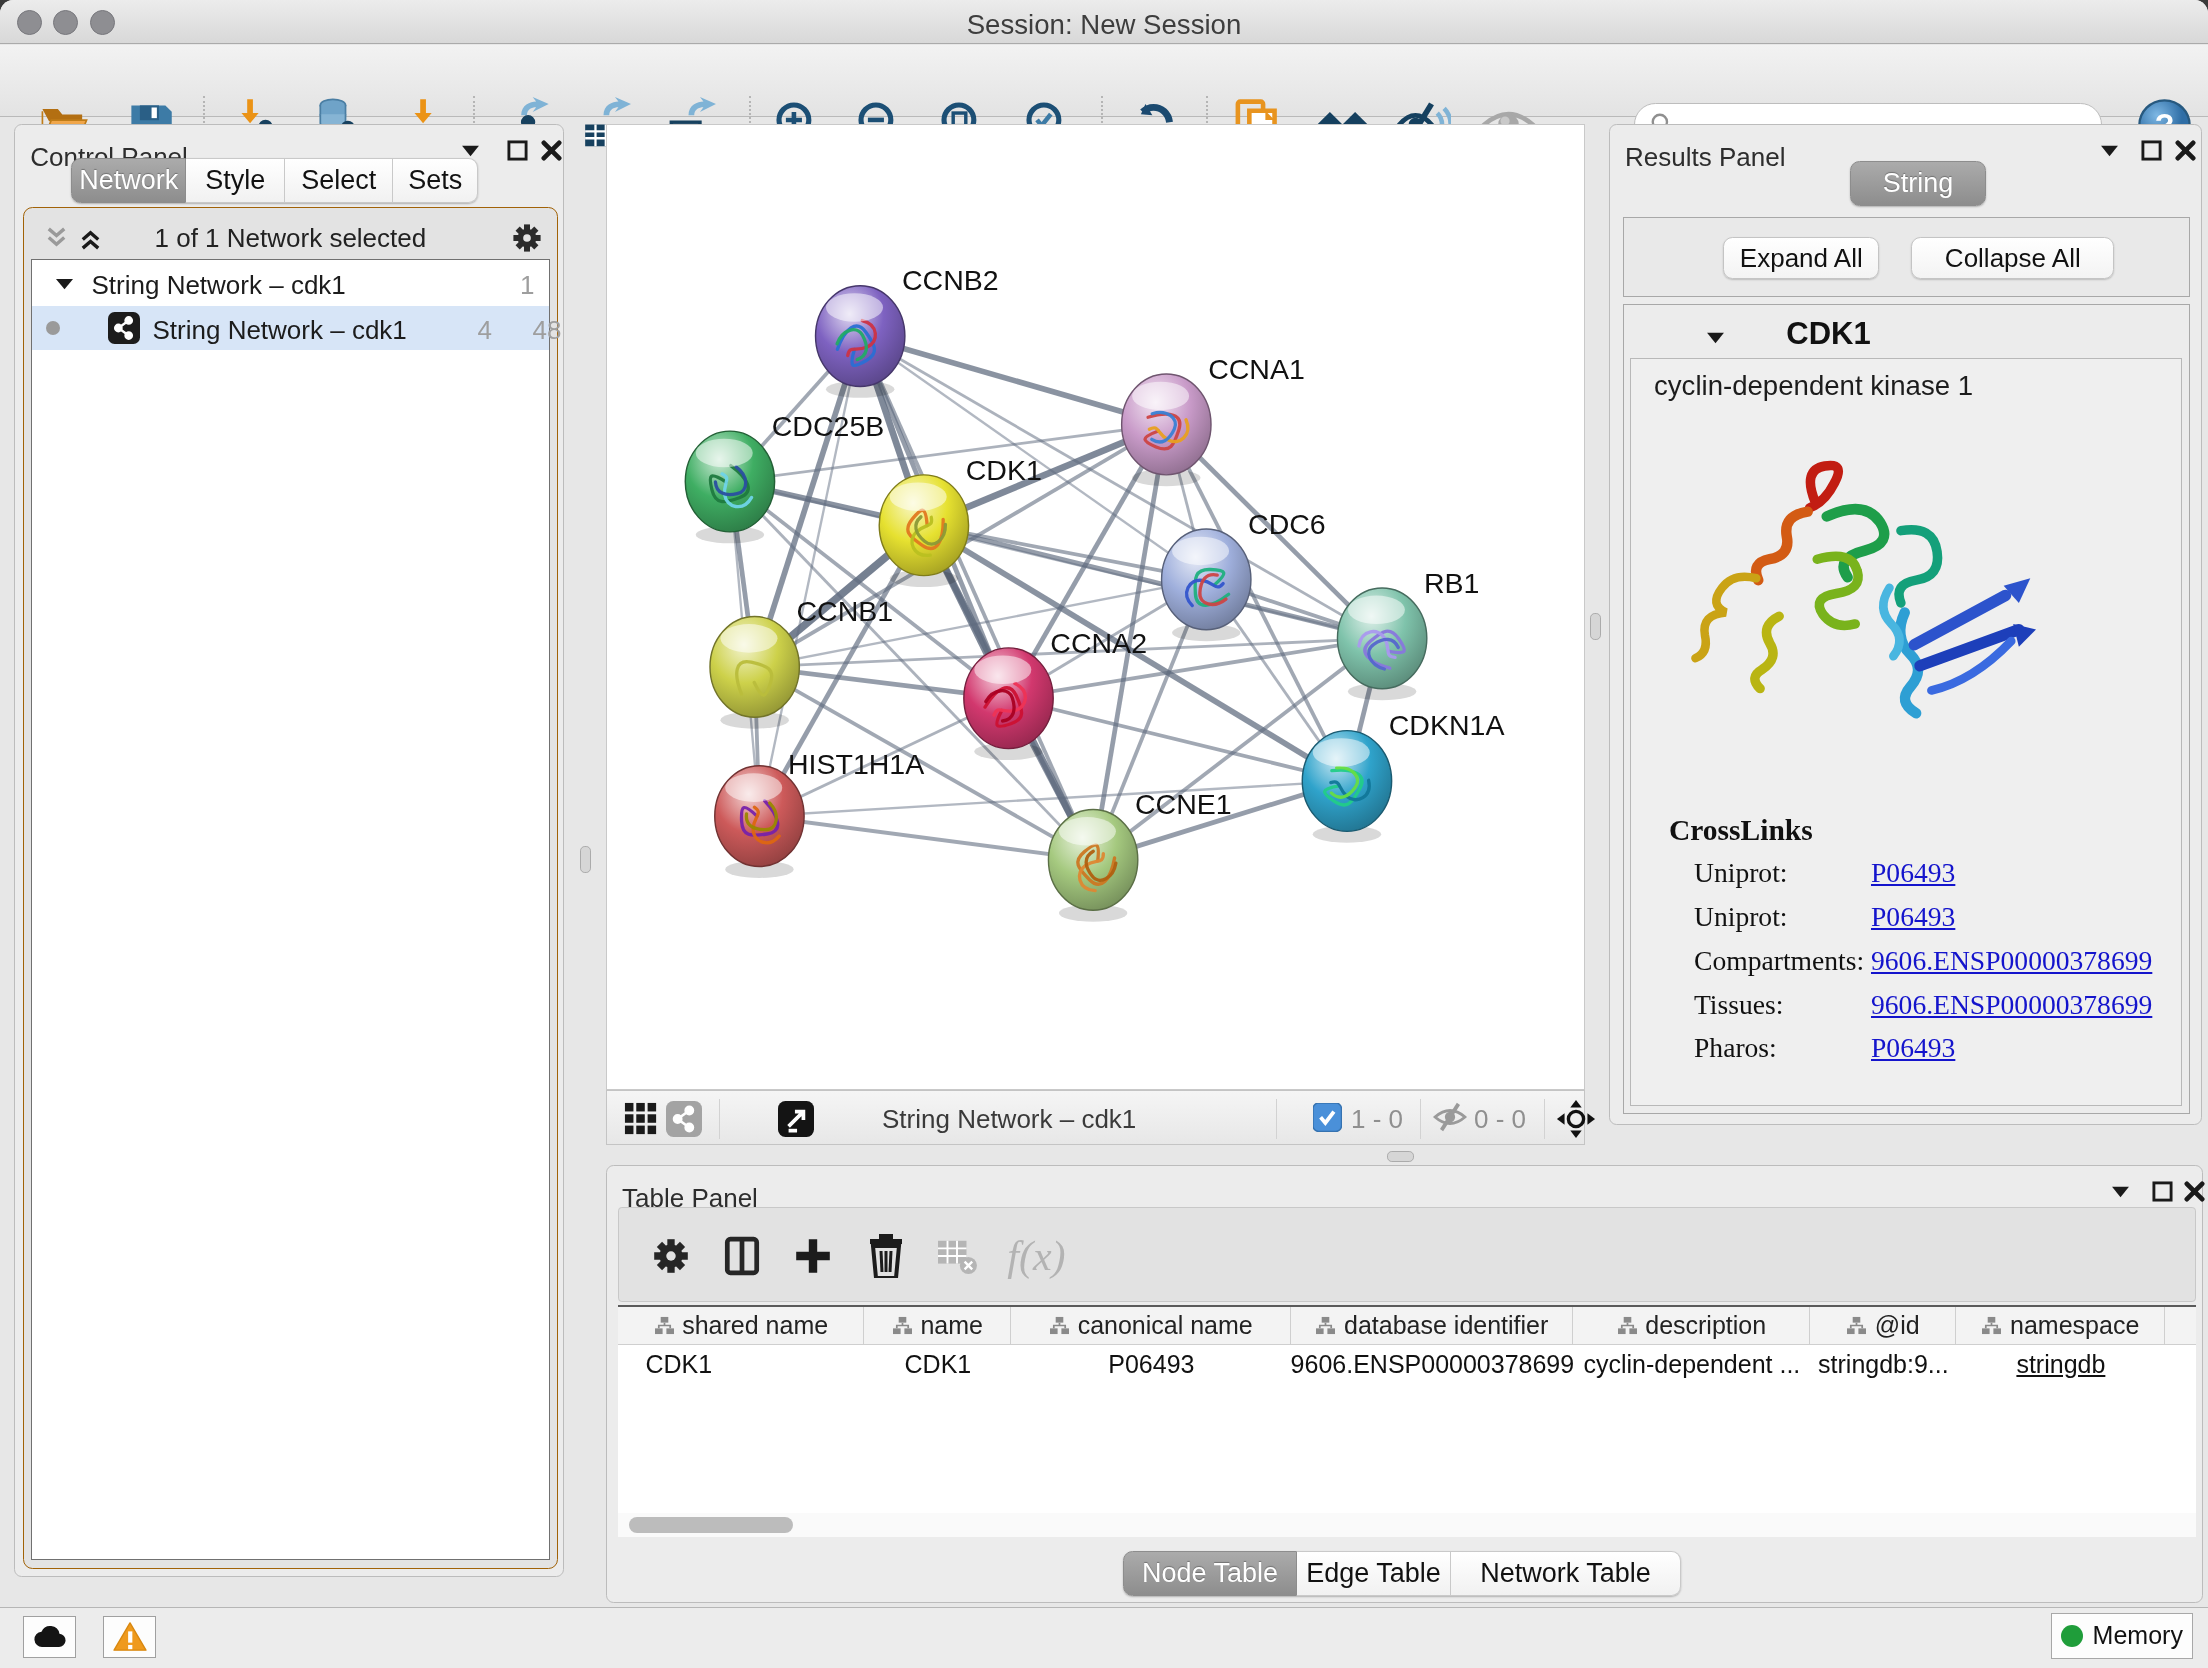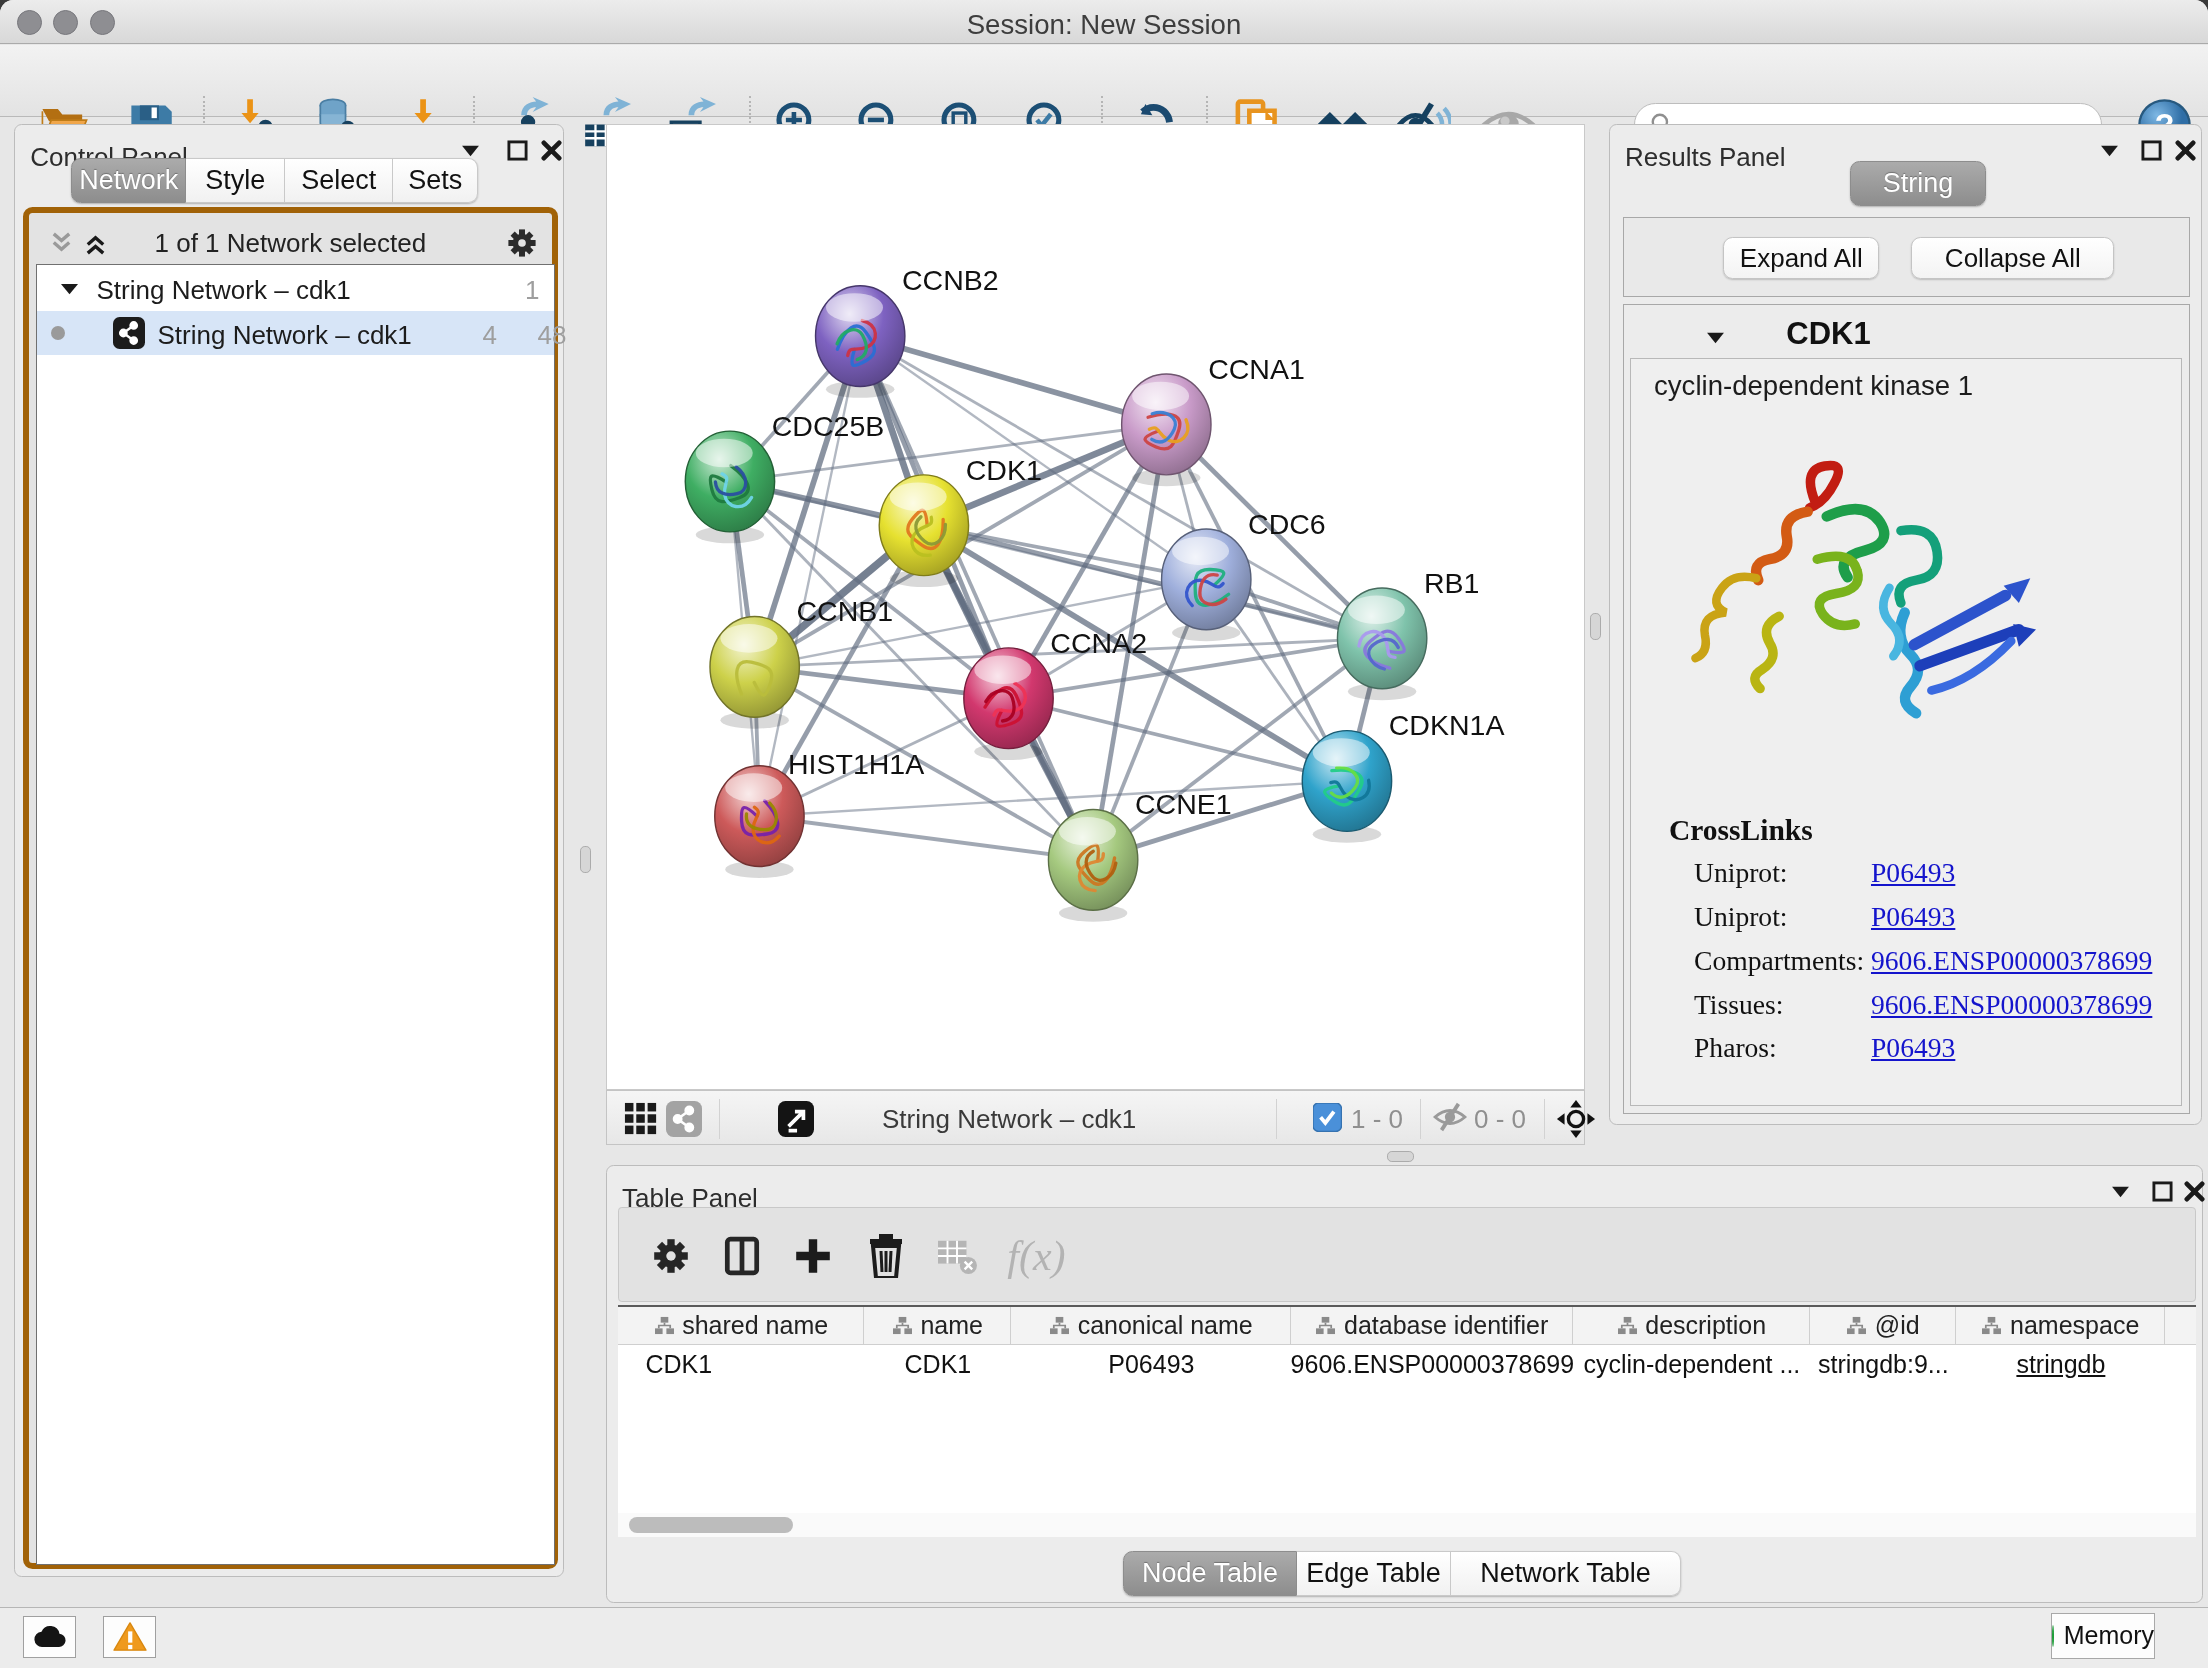--- a/index.html
+++ b/index.html
@@ -33,21 +33,21 @@
     box-shadow:0 1px 1.9px rgba(0,0,0,.25);}
   .seg .tab{display:flex;align-items:center;justify-content:center;font-size:27px;color:#111;
     background:linear-gradient(#ffffff,#f1f1f1);border:1px solid #c9c9c9;border-left:none;}
   .seg .tab:first-child{border-radius:9.5px 0 0 9.5px;border-left:1px solid #c9c9c9;}
   .seg .tab:last-child{border-radius:0 9.5px 9.5px 0;}
   .seg .tab.single{border-radius:9.5px;}
   .seg .tab.active{background:linear-gradient(#ababab,#8d8d8d);color:#fff;
     text-shadow:0 -1px 1px rgba(0,0,0,.3);border-color:#8d8d8d;}
   
   #cp-content{position:absolute;left:7.6px;top:82px;width:535px;height:1362px;
-    background:#e3e3e3;border:6px solid #a16207;border-radius:9.5px;}
+    background:#e3e3e3;border:1px solid #a16207;border-radius:9.5px;}
   #cp-status{position:absolute;left:0;right:0;top:15px;text-align:center;font-size:26px;color:#222;}
   #cp-tree{position:absolute;left:7.6px;top:51px;width:519px;height:1301px;
     background:#fff;border:1.9px solid #707070;}
   .tree-row{position:absolute;left:0;width:100%;height:44px;font-size:26px;color:#1c1c1c;}
   
   #net-canvas{position:absolute;left:606px;top:124px;width:979px;height:966px;
     background:#fff;border:1px solid #c9c9c9;}
   #net-bar{position:absolute;left:606px;top:1090px;width:979px;height:55px;
     background:linear-gradient(#f5f5f5,#e7e7e7);border:1px solid #c4c4c4;}
   .nb-sep{position:absolute;top:7.6px;height:40px;width:0;border-left:1.9px solid #d2d2d2;}
@@ -79,21 +79,21 @@
   .td{display:flex;align-items:center;justify-content:center;font-size:25px;color:#111;
     overflow:hidden;white-space:nowrap;flex:0 0 auto;}
   .td.first{justify-content:flex-start;padding-left:27px;}
   #tp-scroll{position:absolute;left:11.4px;top:347px;width:1578px;height:24px;background:#fafafa;}
   #tp-thumb{position:absolute;left:10.5px;top:3.8px;width:164px;height:16px;background:#bcbcbc;border-radius:8.6px;}
   
   #statusbar{position:absolute;left:0;top:1607px;width:2208px;height:61px;
     background:#ececec;border-top:1.9px solid #b6b6b6;}
   .sb-btn{position:absolute;top:7.6px;width:53px;height:42px;background:#fdfdfd;
     border:1.9px solid #a0a0a0;display:flex;align-items:center;justify-content:center;}
-  #memory-btn{position:absolute;left:2051px;top:4.8px;width:104px;height:46px;background:#fdfdfd;
+  #memory-btn{position:absolute;left:2051px;top:4.8px;width:142px;height:46px;background:#fdfdfd;
     border:1.9px solid #a8a8a8;display:flex;align-items:center;justify-content:center;gap:9.5px;
     font-size:25px;color:#111;}
   .serif-bold{font-family:"Liberation Serif",serif;font-weight:bold;}
 </style>
 </head>
 <body>
 
 <div id="window">
 
   <div id="titlebar">

